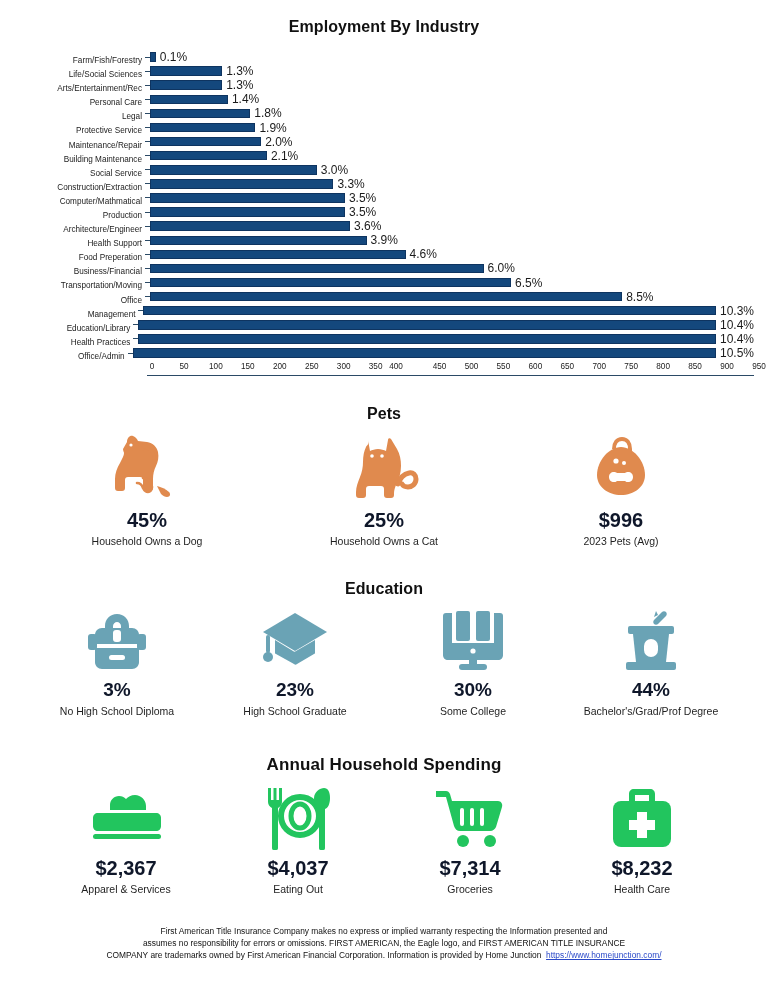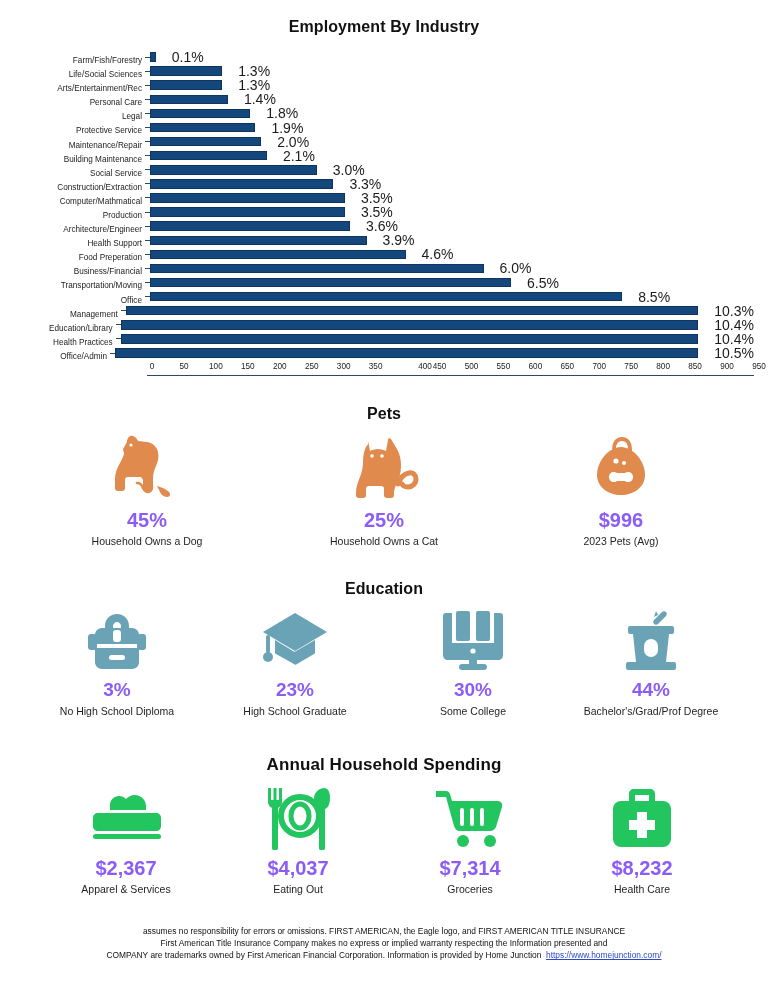--- a/index.html
+++ b/index.html
@@ -78,23 +78,23 @@
     display: flex;
     align-items: center;
   }
   .bar {
     height: 9.5px;
     background: #14487d;
     border: 0.6px solid #0e3460;
     box-sizing: border-box;
   }
   .bar-value {
-    font-size: 14px;
+    font-size: 12px;
     color: #1b1b1b;
-    margin-left: 16px;
+    margin-left: 4px;
     white-space: nowrap;
     line-height: 1;
   }
 
   .axis-line {
     position: absolute;
     left: 133px;
     right: 0;
     bottom: 0;
     height: 1.3px;
@@ -128,21 +128,21 @@
   }
   .stat-icon {
     height: 72px;
     display: flex;
     align-items: center;
     justify-content: center;
   }
   .stat-value {
     font-size: 20px;
     font-weight: bold;
-    color: #8b5cf6;
+    color: #0f172a;
     margin-top: 6px;
     line-height: 1.1;
   }
   .stat-label {
     font-size: 10.5px;
     color: #1f1f1f;
     margin-top: 4px;
     line-height: 1.25;
   }
 
@@ -374,21 +374,21 @@
       <div class="axis-line"></div>
       <div class="axis-ticks" id="axis-ticks">
           <span class="axis-tick" style="left: 5px;">0</span>
           <span class="axis-tick" style="left: 36.9474px;">50</span>
           <span class="axis-tick" style="left: 68.8947px;">100</span>
           <span class="axis-tick" style="left: 100.842px;">150</span>
           <span class="axis-tick" style="left: 132.789px;">200</span>
           <span class="axis-tick" style="left: 164.737px;">250</span>
           <span class="axis-tick" style="left: 196.684px;">300</span>
           <span class="axis-tick" style="left: 228.632px;">350</span>
-          <span class="axis-tick" style="left: 278px; text-align: right;">400</span>
+          <span class="axis-tick" style="left: 249px; text-align: right;">400</span>
           <span class="axis-tick" style="left: 292.526px;">450</span>
           <span class="axis-tick" style="left: 324.474px; text-align: right;">500</span>
           <span class="axis-tick" style="left: 356.421px;">550</span>
           <span class="axis-tick" style="left: 388.368px;">600</span>
           <span class="axis-tick" style="left: 420.316px;">650</span>
           <span class="axis-tick" style="left: 452.263px;">700</span>
           <span class="axis-tick" style="left: 484.211px;">750</span>
           <span class="axis-tick" style="left: 516.158px;">800</span>
           <span class="axis-tick" style="left: 548.105px;">850</span>
           <span class="axis-tick" style="left: 580.053px;">900</span>
@@ -591,18 +591,18 @@
           </svg>
         </div>
         <div class="stat-value">$8,232</div>
         <div class="stat-label">Health Care</div>
       </div>
 
     </div>
   </div>
 
   <div id="footer">
+    <span class="footer-line">First American Title Insurance Company makes no express or implied warranty respecting the Information presented and</span>
     <span class="footer-line">assumes no responsibility for errors or omissions. FIRST AMERICAN, the Eagle logo, and FIRST AMERICAN TITLE INSURANCE</span>
-    <span class="footer-line">First American Title Insurance Company makes no express or implied warranty respecting the Information presented and</span>
     <span class="footer-line"><span>COMPANY are trademarks owned by First American Financial Corporation. Information is provided by Home Junction</span>&nbsp;&nbsp;<a id="footer-link" href="#">https://www.homejunction.com/</a></span>
   </div>
 
 </div>
 
 </body></html>

